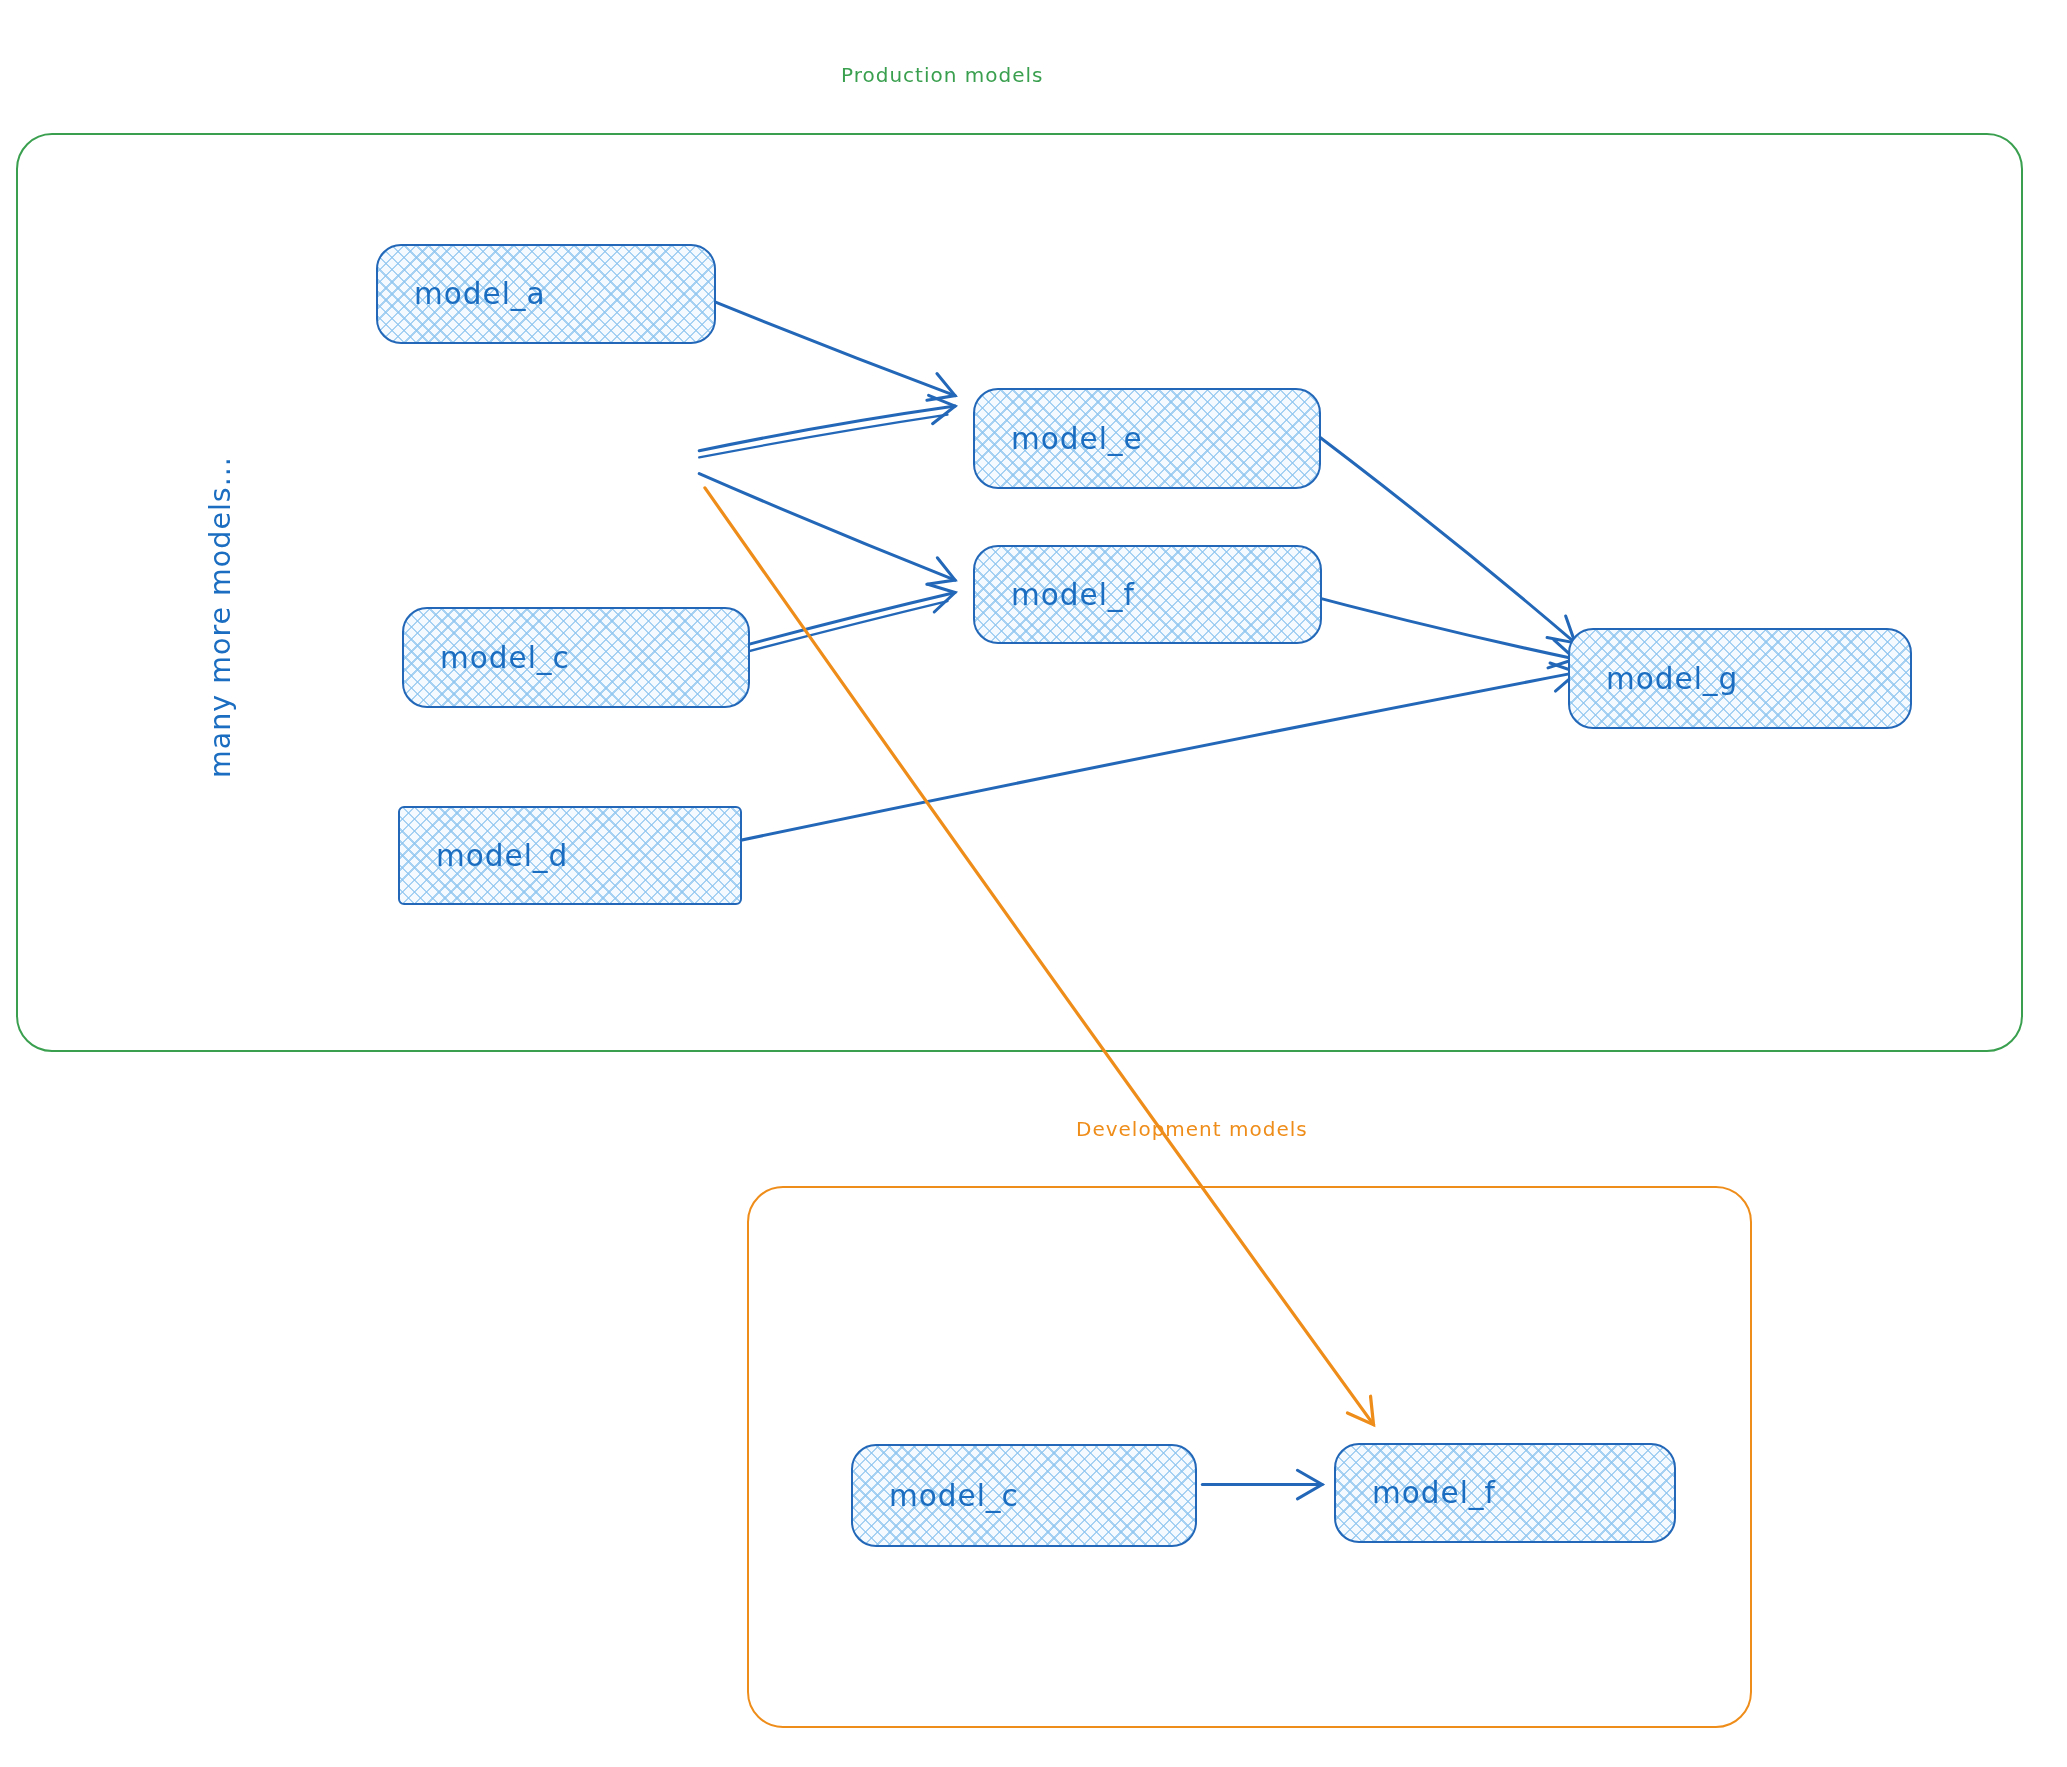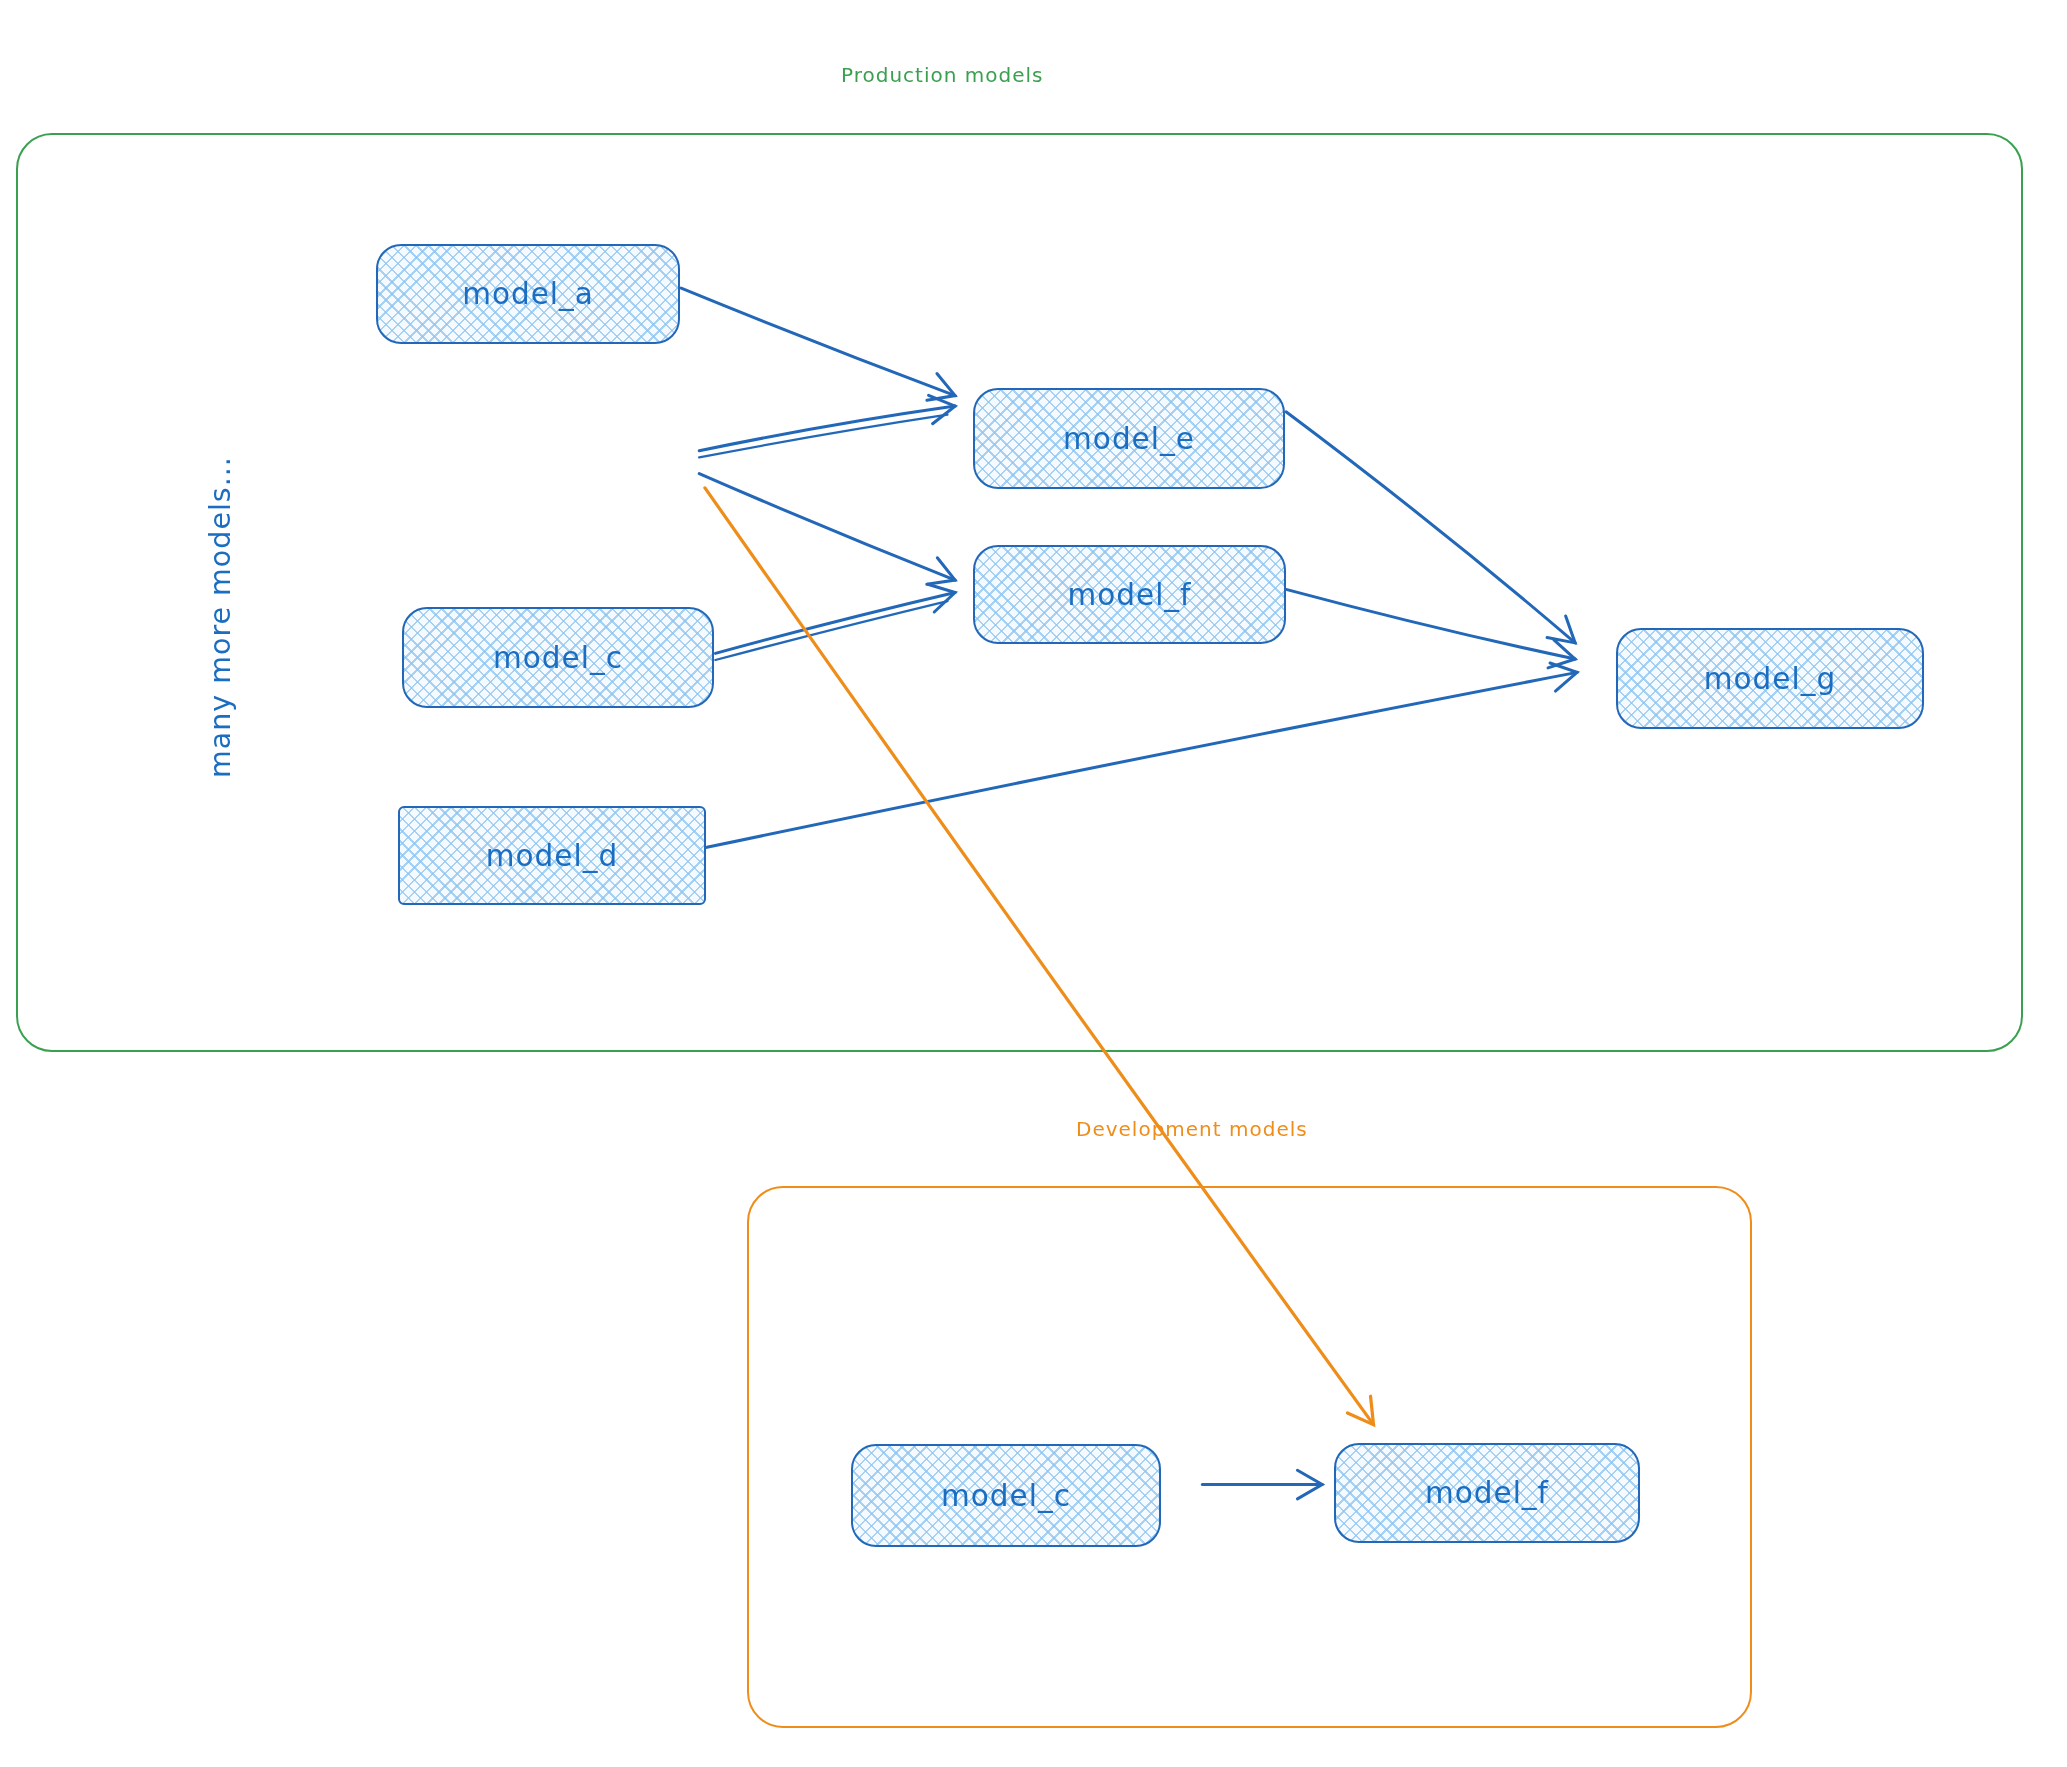--- a/index.html
+++ b/index.html
@@ -29,36 +29,37 @@
     font-size:20px;
     letter-spacing:1px;
     white-space:nowrap;
   }
   #production-title{left:841px;top:63px;color:#3aa04f;}
   #development-title{left:1048px;top:1117px;color:#ef8d1a;margin-left:28px;}
   .node{
     position:absolute;
     border:2.9px solid #2368b8;
     border-radius:25px;
-    display:flex;align-items:center;justify-content:center;
+    display:flex;align-items:center;justify-content:flex-start;
     color:#1a6dc0;
     font-size:29.5px;
     letter-spacing:1px;
     background-color:#f4faff;
     background-image:
       repeating-linear-gradient(45deg, rgba(142,196,238,0.75) 0px, rgba(142,196,238,0.75) 1.7px, transparent 1.7px, transparent 8.6px),
       repeating-linear-gradient(135deg, rgba(142,196,238,0.75) 0px, rgba(142,196,238,0.75) 1.7px, transparent 1.7px, transparent 8.6px);
+    padding-left: 36px;
   }
   #node-a{left:376px;top:244px;width:300px;height:96px;}
   #node-b{left:385px;top:417px;width:307px;height:95px;}
   #node-c{left:402px;top:607px;width:308px;height:97px;}
   #node-d{left:398px;top:806px;width:304px;height:95px;border-radius:6px;}
   #node-e{left:973px;top:376px;width:308px;height:97px;margin-top:12px;}
   #node-f{left:973px;top:545px;width:309px;height:95px;}
-  #node-g{left:1616px;top:628px;width:304px;height:97px;}
+  #node-g{left:1568px;top:628px;width:304px;height:97px;}
   #node-dev-c{left:851px;top:1444px;width:306px;height:99px;}
   #node-dev-f{left:1334px;top:1443px;width:302px;height:96px;}
   #side-note{
     position:absolute;
     left:204px;top:778px;
     transform:rotate(-90deg);
     transform-origin:0 0;
     color:#1a6dc0;
     font-size:28.5px;
     letter-spacing:1px;

